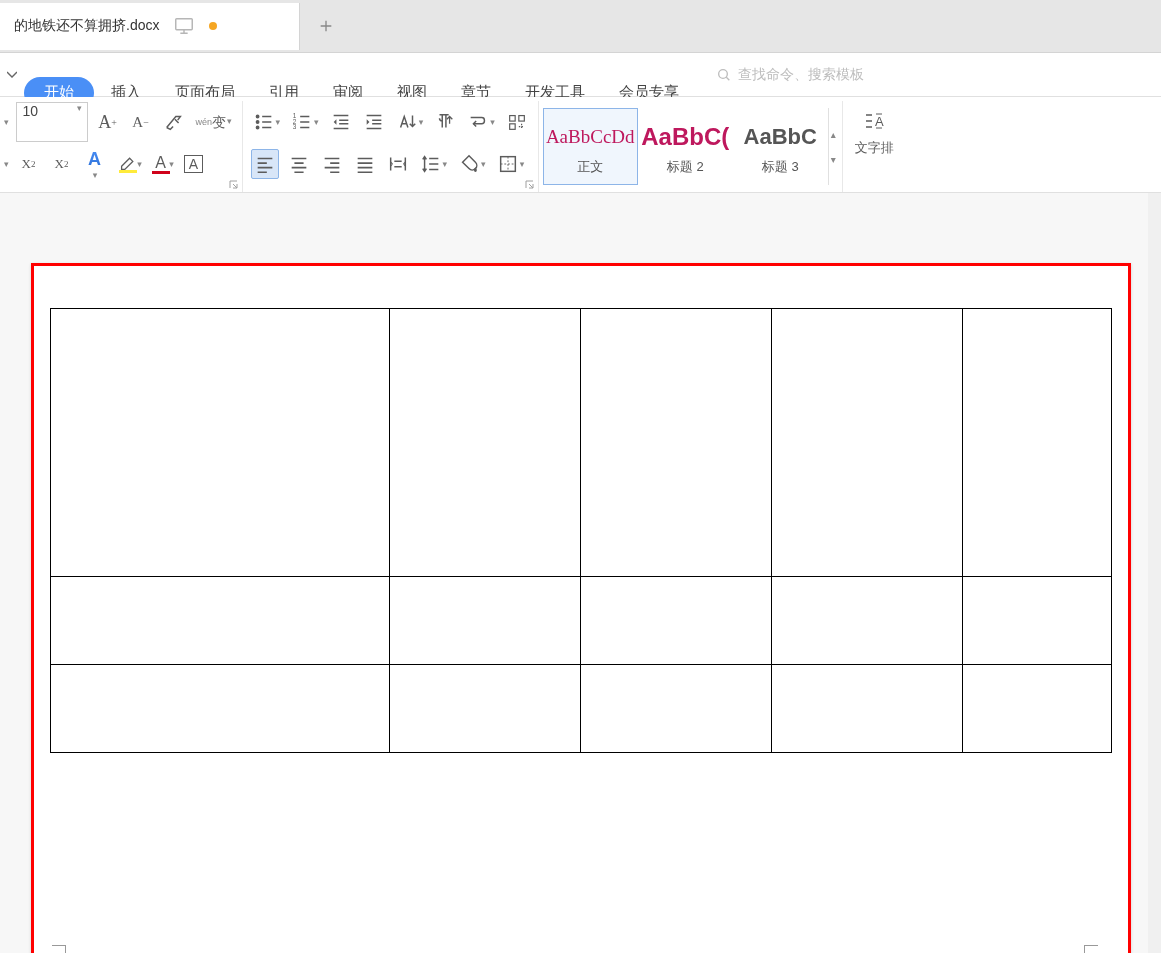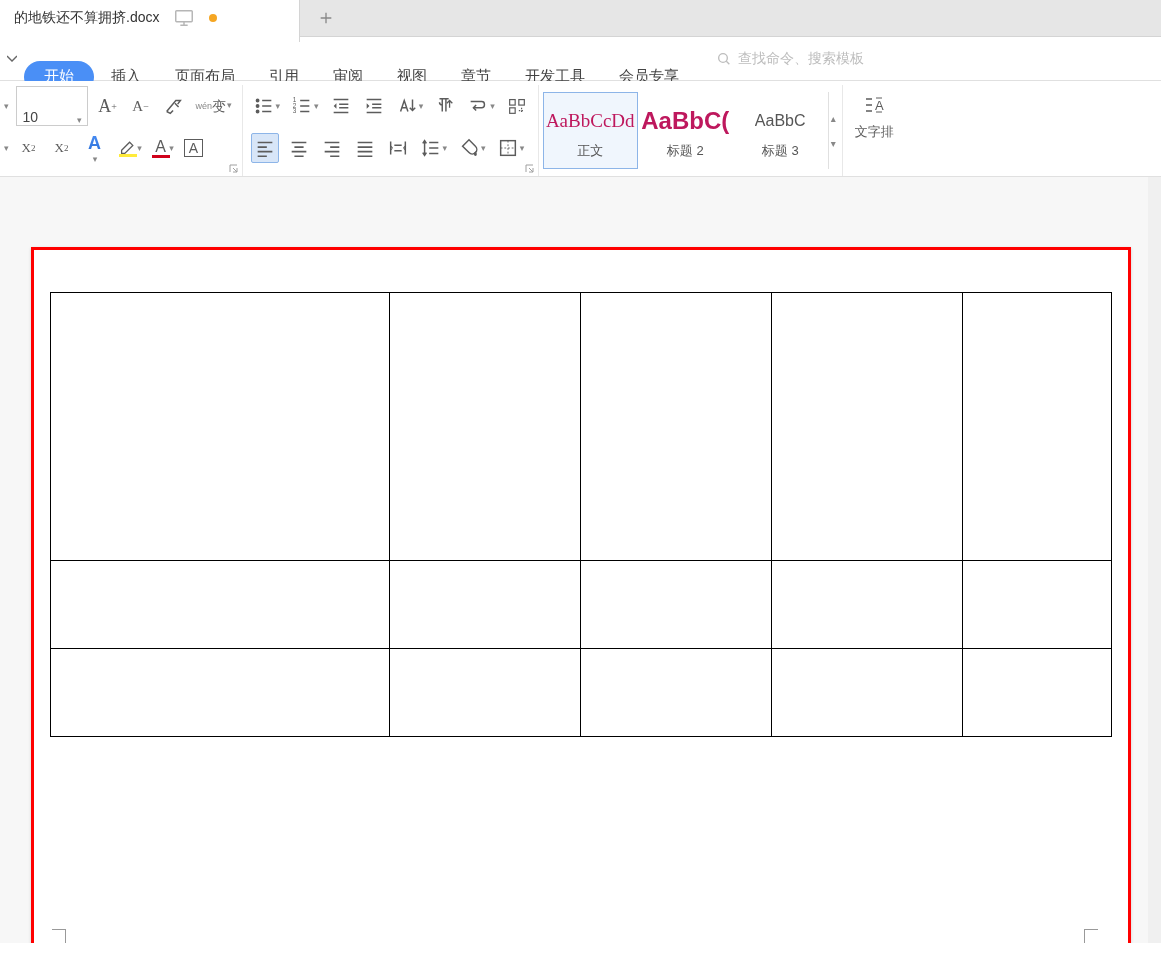--- a/index.html
+++ b/index.html
@@ -7,21 +7,21 @@
       font-family: "Microsoft YaHei", "PingFang SC", sans-serif;
       background: #fff;
       font-size: 13px;
       color: #333;
       overflow: hidden;
       width: 1161px;
       height: 953px;
     }
     
     .tab-bar {
-      height: 37px;
+      height: 53px;
       background: #e6e6e6;
       display: flex;
       align-items: center;
       border-bottom: 1px solid #d4d4d4;
     }
     .tab {
       height: 47px;
       background: #fff;
       display: flex;
       align-items: center;
@@ -100,21 +100,21 @@
       min-width: 26px; height: 30px;
       color: #5c5c5c;
       cursor: pointer;
       padding: 0 2px;
     }
     .ribbon-btn.active { background: #d8e6f8; border: 1px solid #8db5e8; border-radius: 2px; }
     .dropdown-caret { font-size: 9px; color: #888; margin-left: 1px; }
     .font-size-input {
       width: 72px; height: 40px;
       border: 1px solid #ccc;
-      display: flex; align-items: flex-end;
+      display: flex; align-items: flex-start;
       padding: 0 6px;
       font-size: 14px;
       background: #fff;
       position: relative;
       color: #444;
     }
     .font-size-input .dropdown-caret { position: absolute; right: 5px; }
     .corner-launcher {
       position: absolute;
       right: 2px; bottom: 1px;
@@ -134,21 +134,21 @@
       border: 1px solid transparent;
       display: flex; flex-direction: column;
       align-items: center; justify-content: center;
       cursor: pointer;
       padding: 3px 4px;
     }
     .style-card.selected { border: 1px solid #8db5e8; background: #f0f6fd; }
     .style-preview { font-size: 19px; color: #be185d; height: 38px; display:flex; align-items:center; overflow:hidden; white-space: nowrap; font-family: "Times New Roman", serif;}
     .style-preview.heading1 { font-size: 32px; font-weight: bold; font-family: sans-serif;}
     .style-preview.heading2 { font-size: 24px; font-weight: bold; font-family: sans-serif;}
-    .style-preview.heading3 { font-size: 16px; font-weight: 400; font-family: sans-serif; color: #555;}
+    .style-preview.heading3 { font-size: 22px; font-weight: 700; font-family: sans-serif; color: #555;}
     .style-name { font-size: 13px; color: #555; margin-top: 2px; }
     .style-updown { display:flex; flex-direction:column; border-left: 1px solid #e0e0e0; padding: 0 2px; height: 77px; justify-content: center; gap: 14px;}
     .style-updown span { font-size: 10px; color: #888; cursor: pointer; }
     .text-tools-group {
       display: flex; flex-direction: column;
       padding: 8px 4px 0 10px;
       align-items: center;
     }
     
     .workspace {

